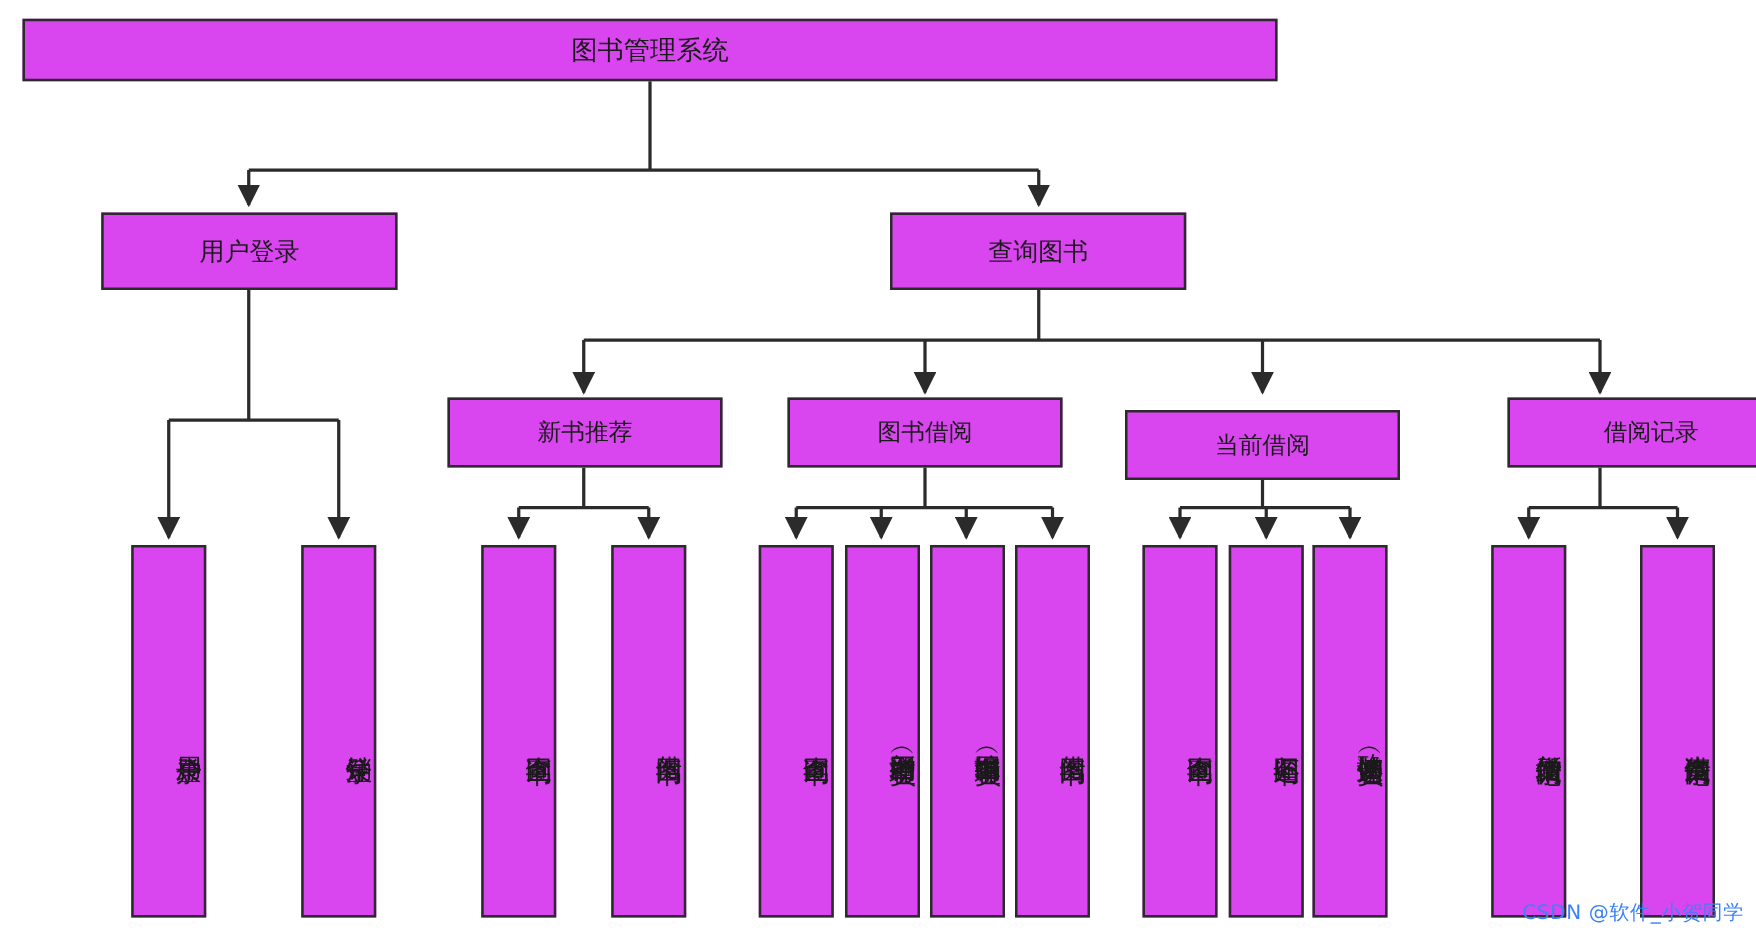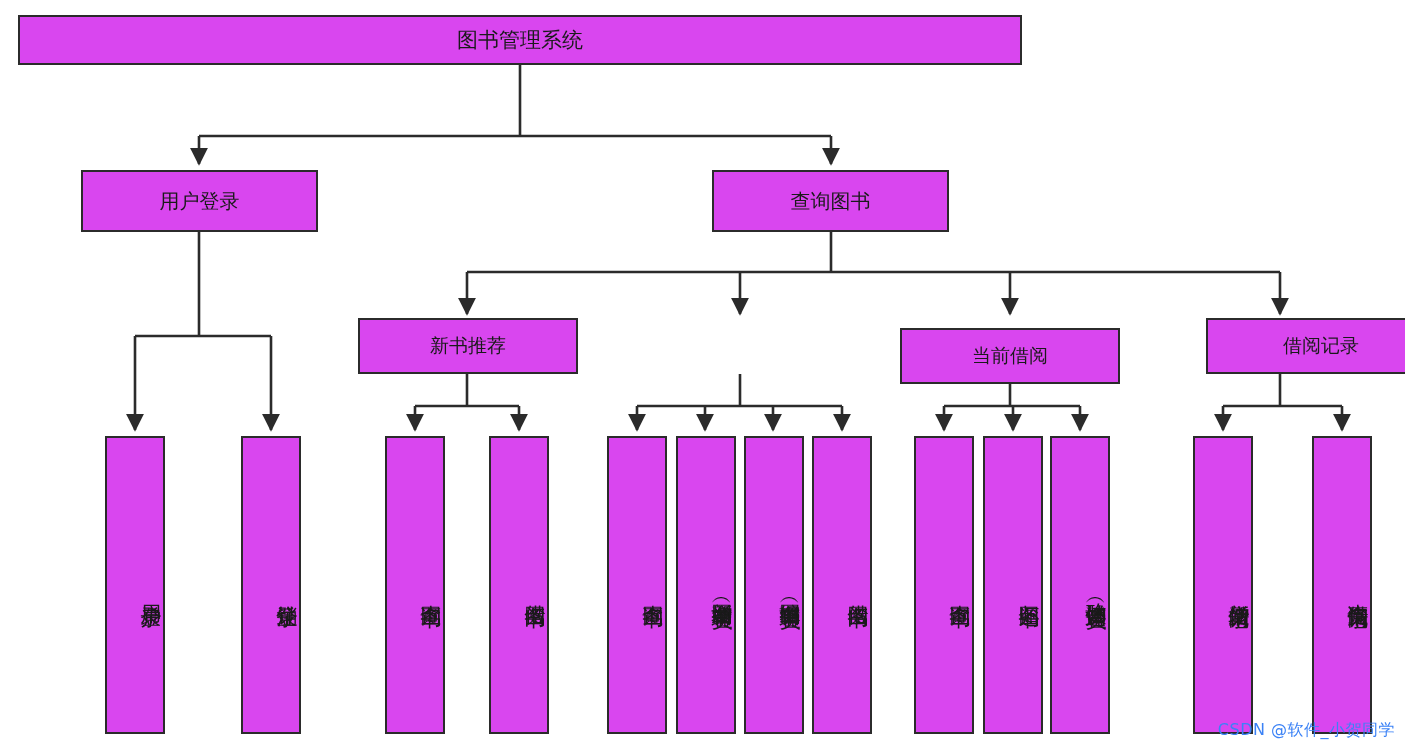--- a/index.html
+++ b/index.html
@@ -138,20 +138,23 @@
   <div class="node tier2" style="left:81px; top:170px; width:237px; height:62px;">
     <span class="label">用户登录</span>
   </div>
   <div class="node tier2" style="left:712px; top:170px; width:237px; height:62px;">
     <span class="label">查询图书</span>
   </div>
 
   <div class="node tier3" style="left:358px; top:318px; width:220px; height:56px;">
     <span class="label">新书推荐</span>
   </div>
+  <div class="node tier3" style="left:630px; top:318px; width:220px; height:56px;">
+    <span class="label">图书借阅</span>
+  </div>
   <div class="node tier3" style="left:900px; top:318px; width:220px; height:56px;margin-top:10px;">
     <span class="label">当前借阅</span>
   </div>
   <div class="node tier3" style="left:1170px; top:318px; width:230px; height:56px;margin-left:36px;">
     <span class="label">借阅记录</span>
   </div>
 
   <div class="node leaf" style="left:105px; top:436px; width:60px; height:298px;">
     <span class="vtext">用户登录</span>
   </div>

